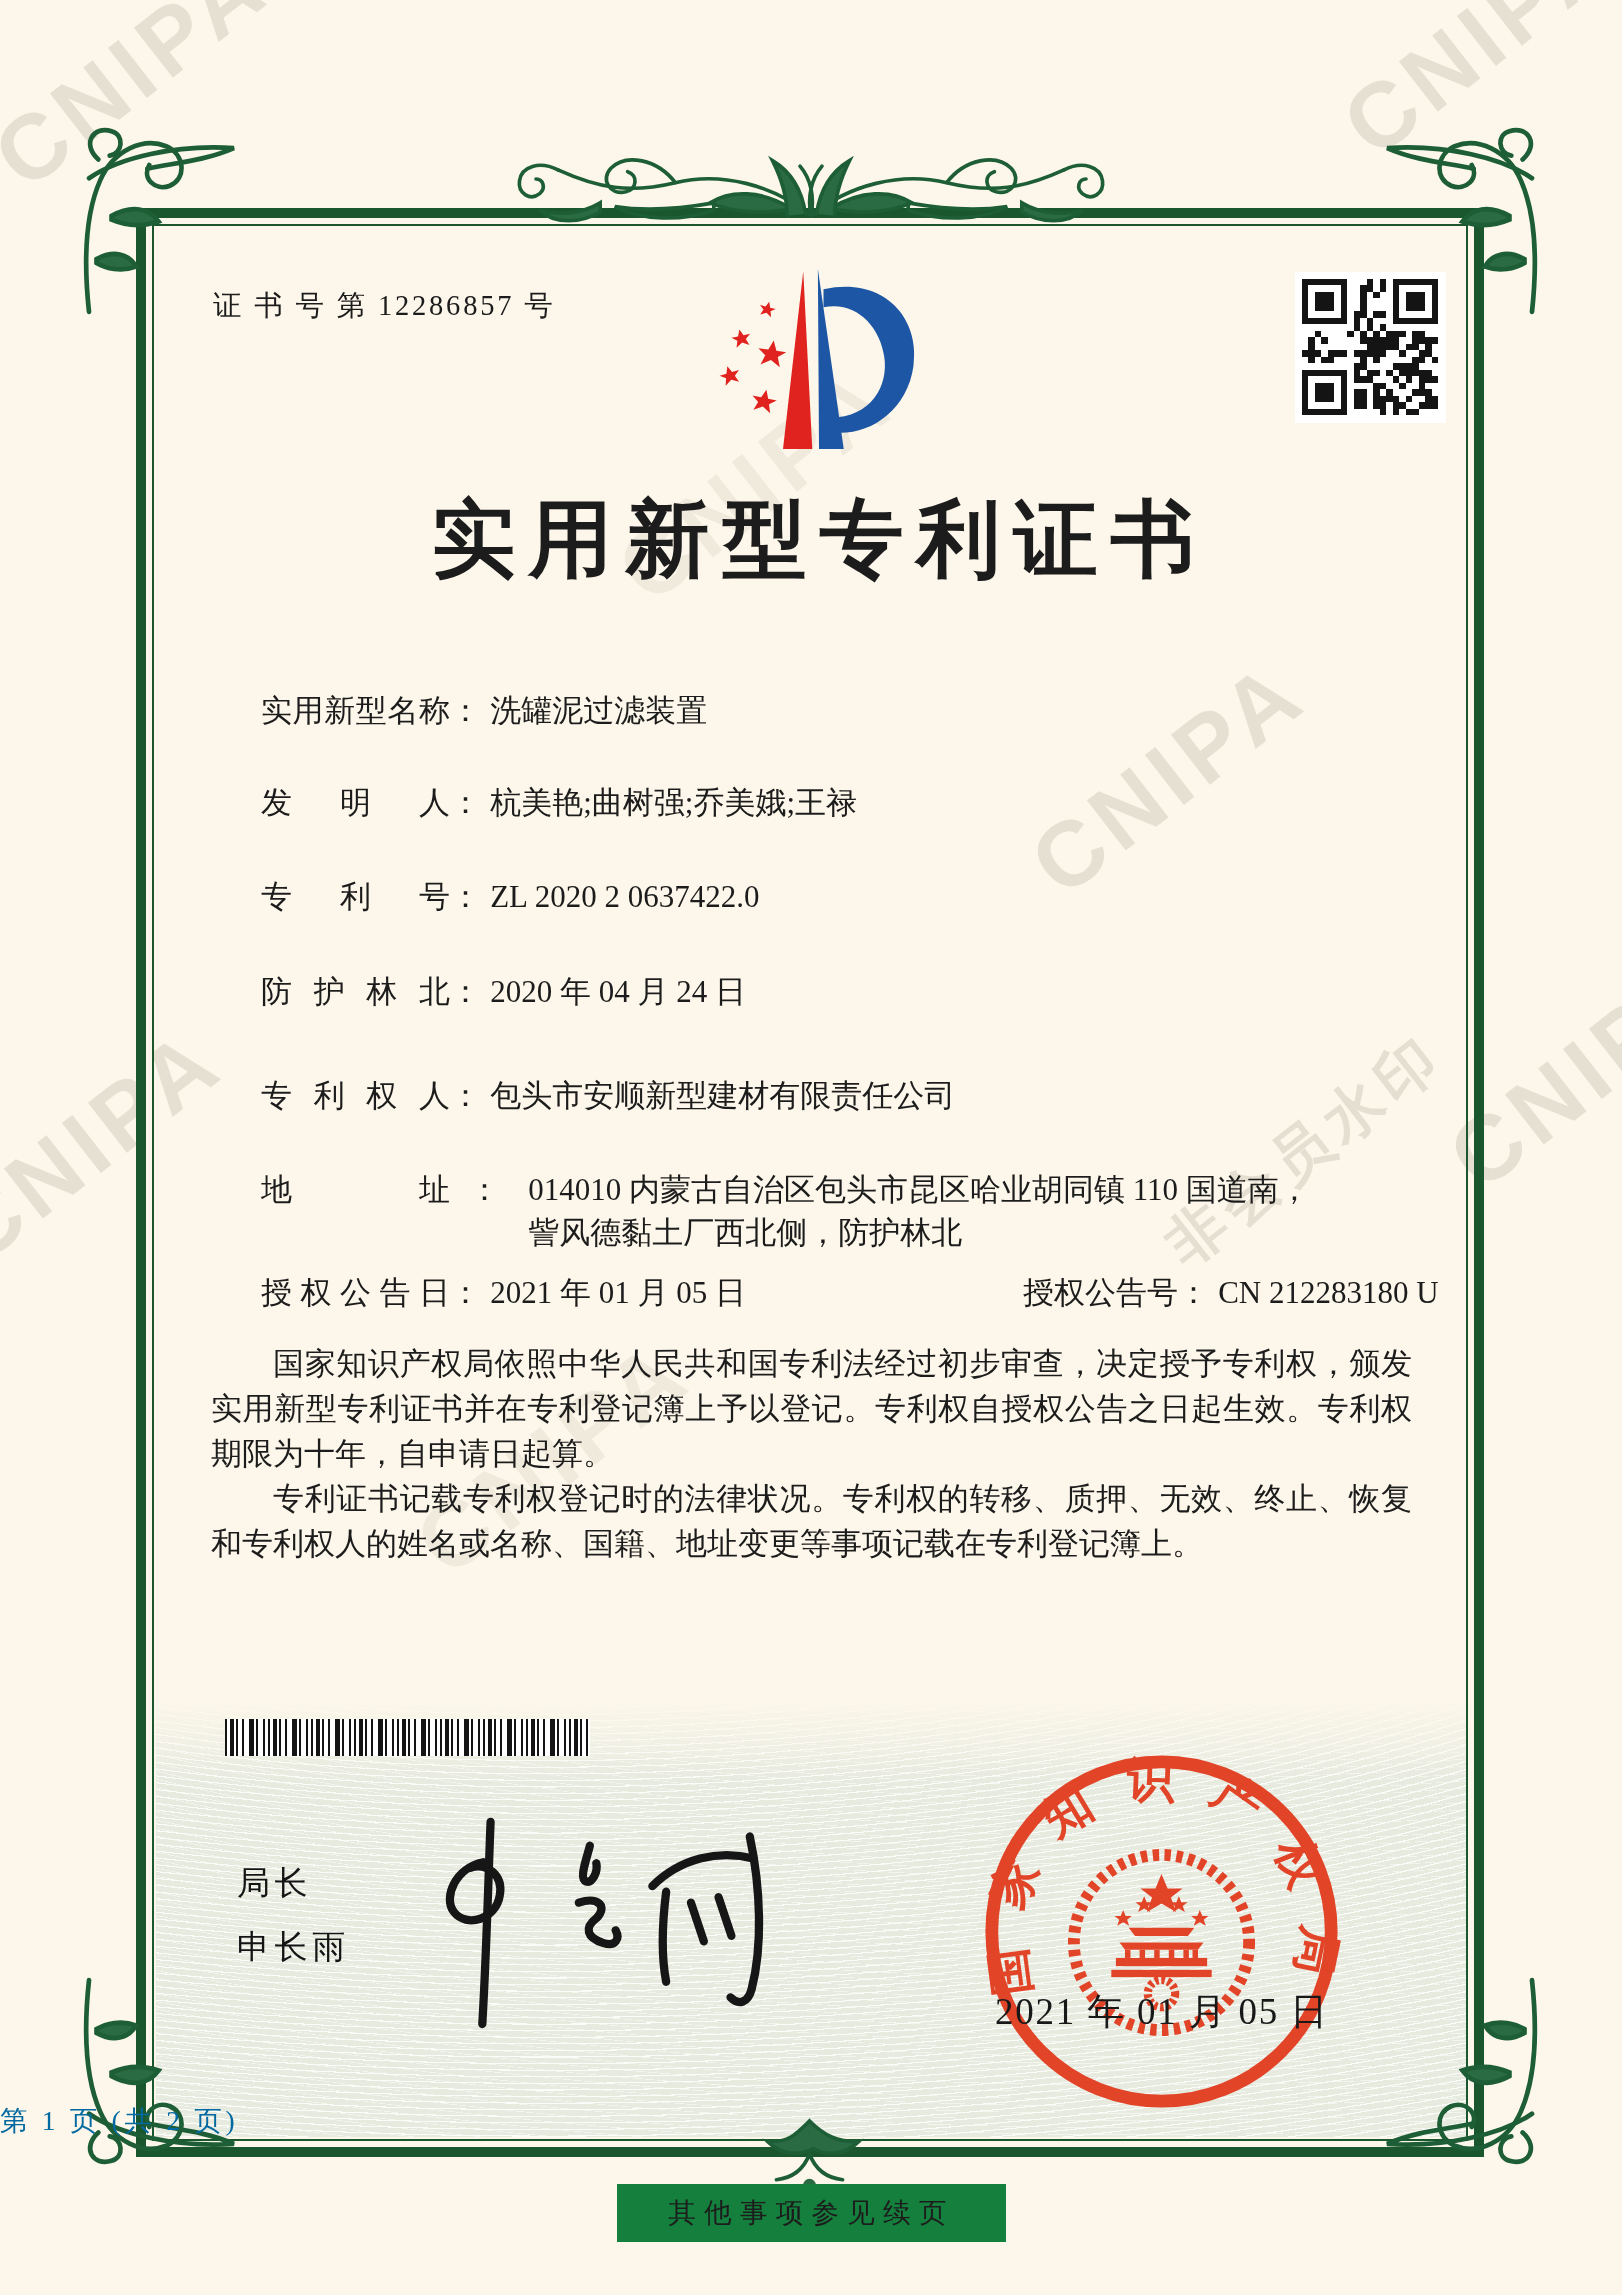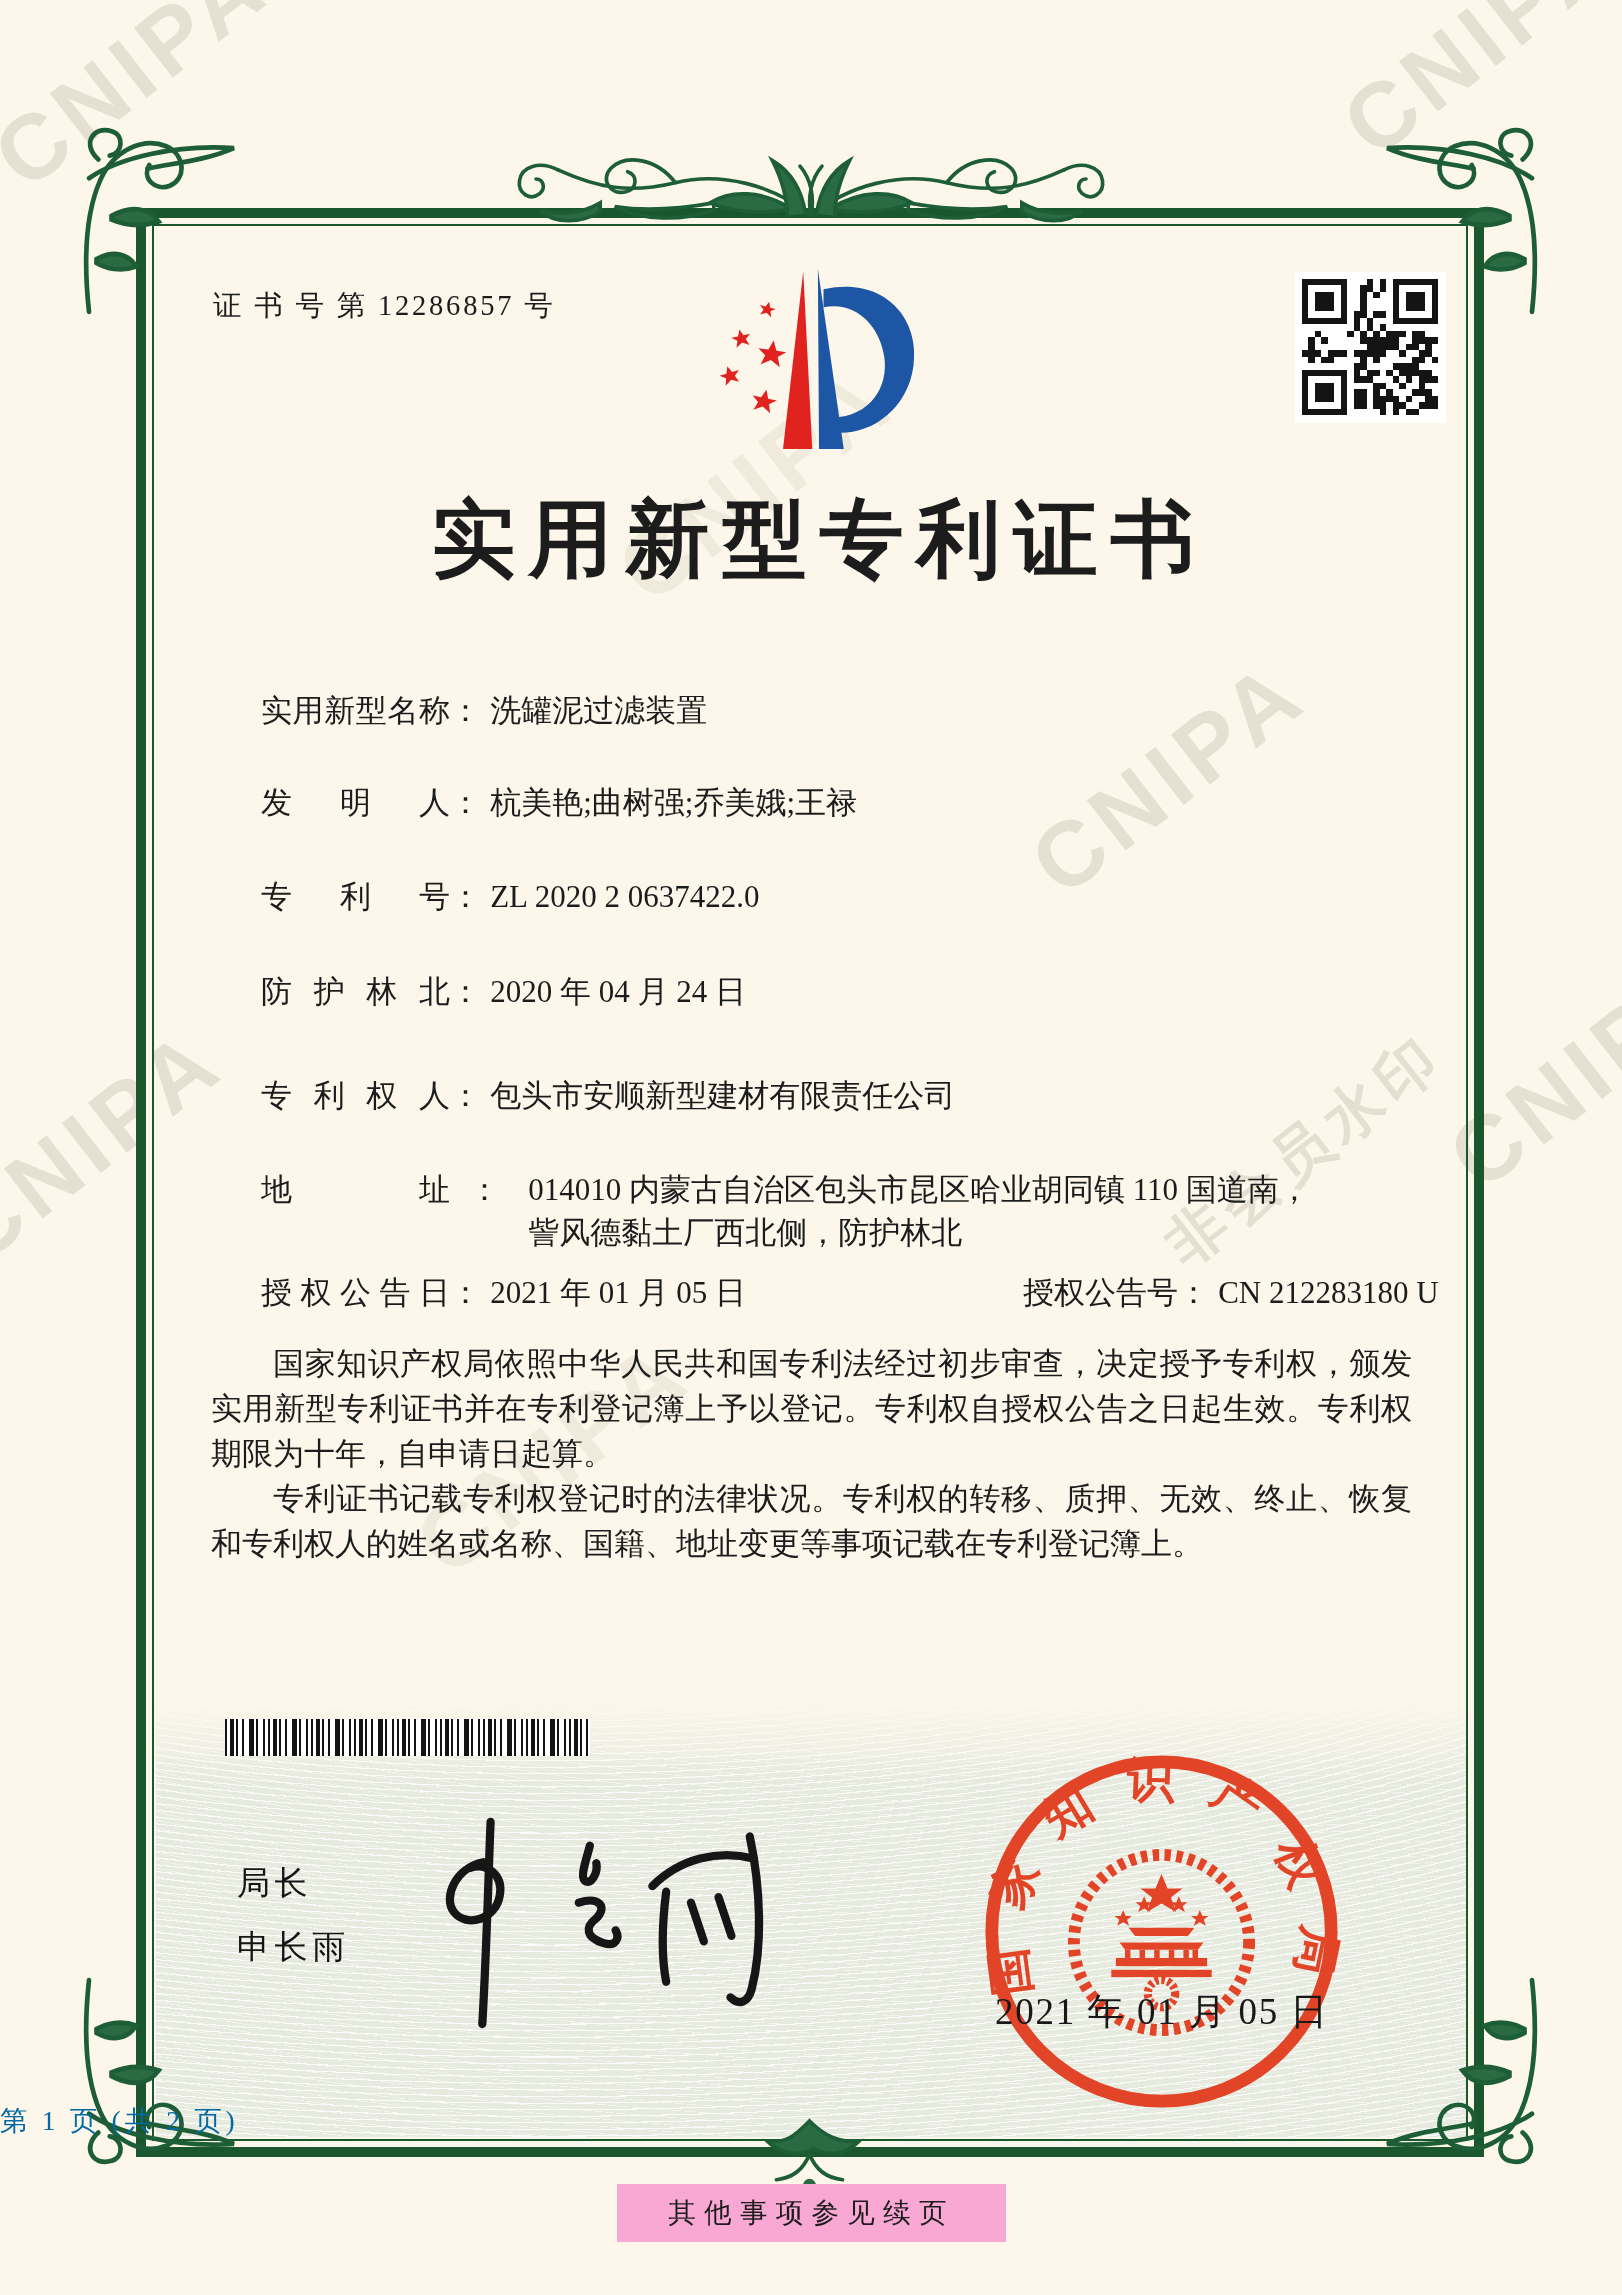--- a/index.html
+++ b/index.html
@@ -68,21 +68,21 @@
     font-size:33px;font-weight:500;letter-spacing:4.6px;z-index:5;color:#141414;}
   .director-title{top:1861px;}
   .director-name{top:1925px;}
   .signature{position:absolute;left:395px;top:1807px;width:432px;height:230px;z-index:6;}
   .seal{position:absolute;left:979px;top:1749px;width:365px;height:365px;z-index:5;opacity:.94;}
   .sealdate{position:absolute;left:981px;top:1987px;width:362px;text-align:center;font-size:37px;
             letter-spacing:1.8px;color:#181818;z-index:6;}
   .pageinfo{position:absolute;left:0;right:0;top:2103px;text-align:left;font-size:27.5px;
             letter-spacing:3.7px;z-index:5;color:#0369a1;}
   .contnote{position:absolute;left:0;right:0;top:2184px;text-align:center;z-index:5;}
-  .contnote span{display:inline-block;background:#f9a8d4;padding:11px 51px;font-size:27.5px;letter-spacing:8.3px;}
+  .contnote span{display:inline-block;background:#15803d;padding:11px 51px;font-size:27.5px;letter-spacing:8.3px;}
 </style>
 </head>
 <body>
 
 <div class="page">
 
   <div class="wm" style="left:-27.5px;top:18.4px;">CNIPA</div>
   <div class="wm" style="left:1322px;top:-13.8px;">CNIPA</div>
   <div class="wm faint" style="left:597px;top:432px;">CNIPA</div>
   <div class="wm" style="left:1010px;top:725px;">CNIPA</div>

